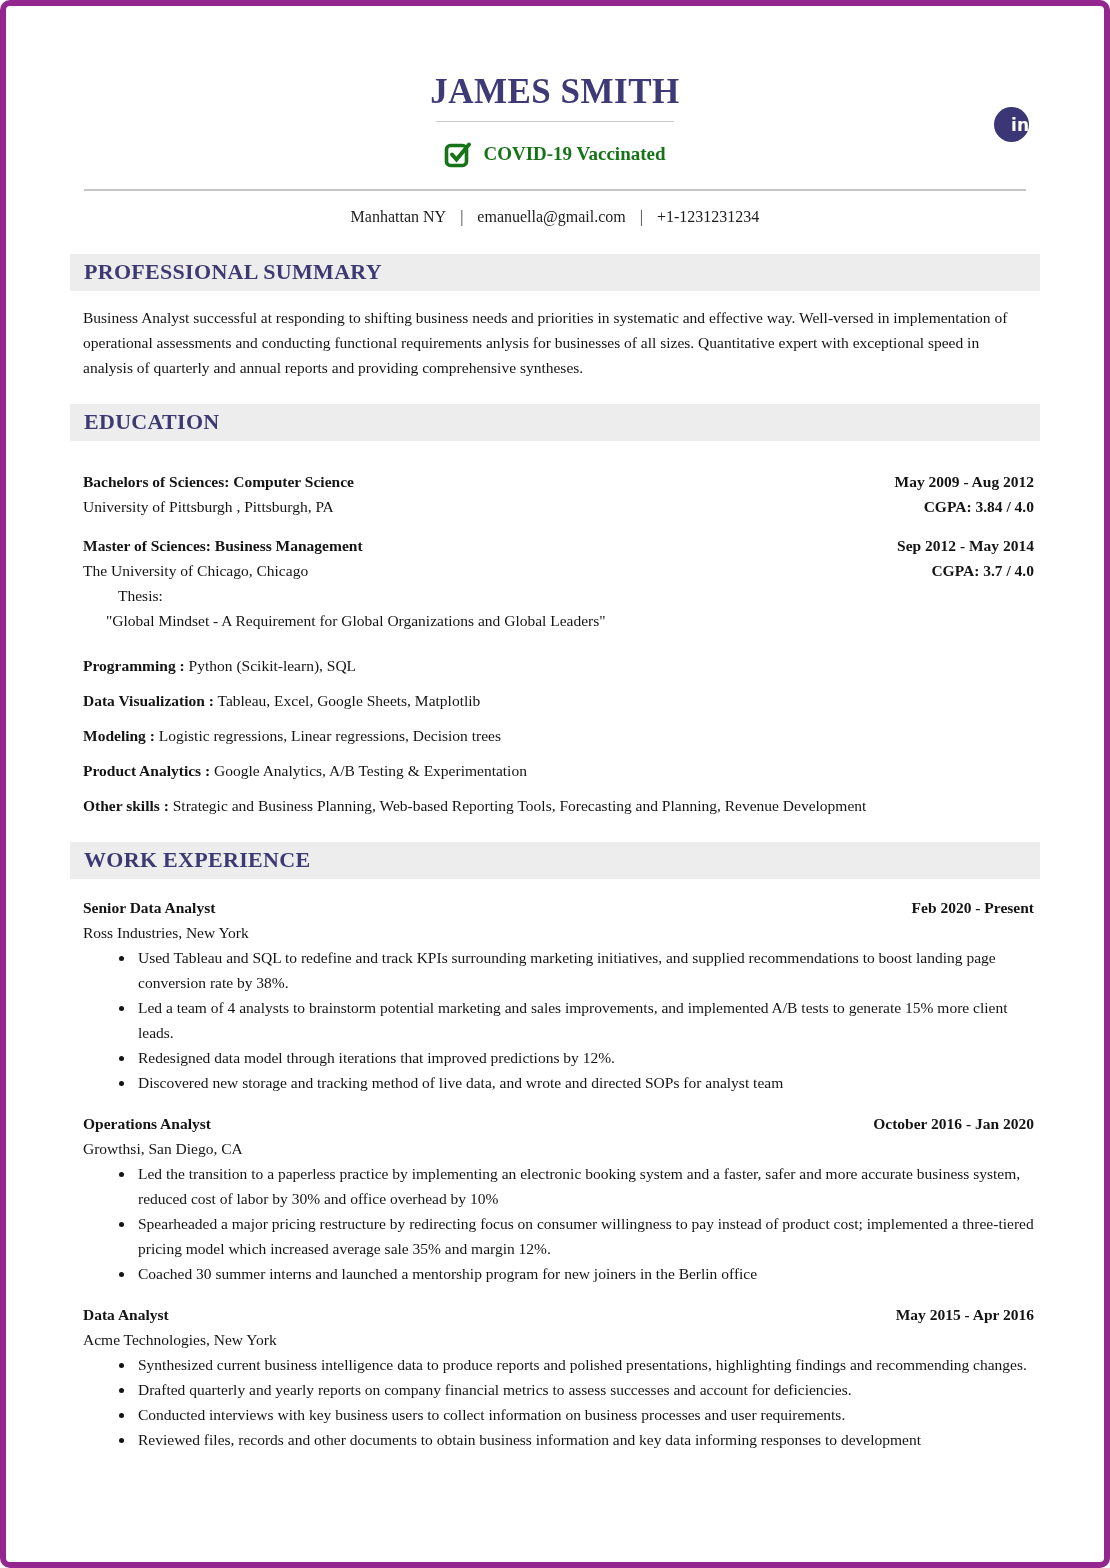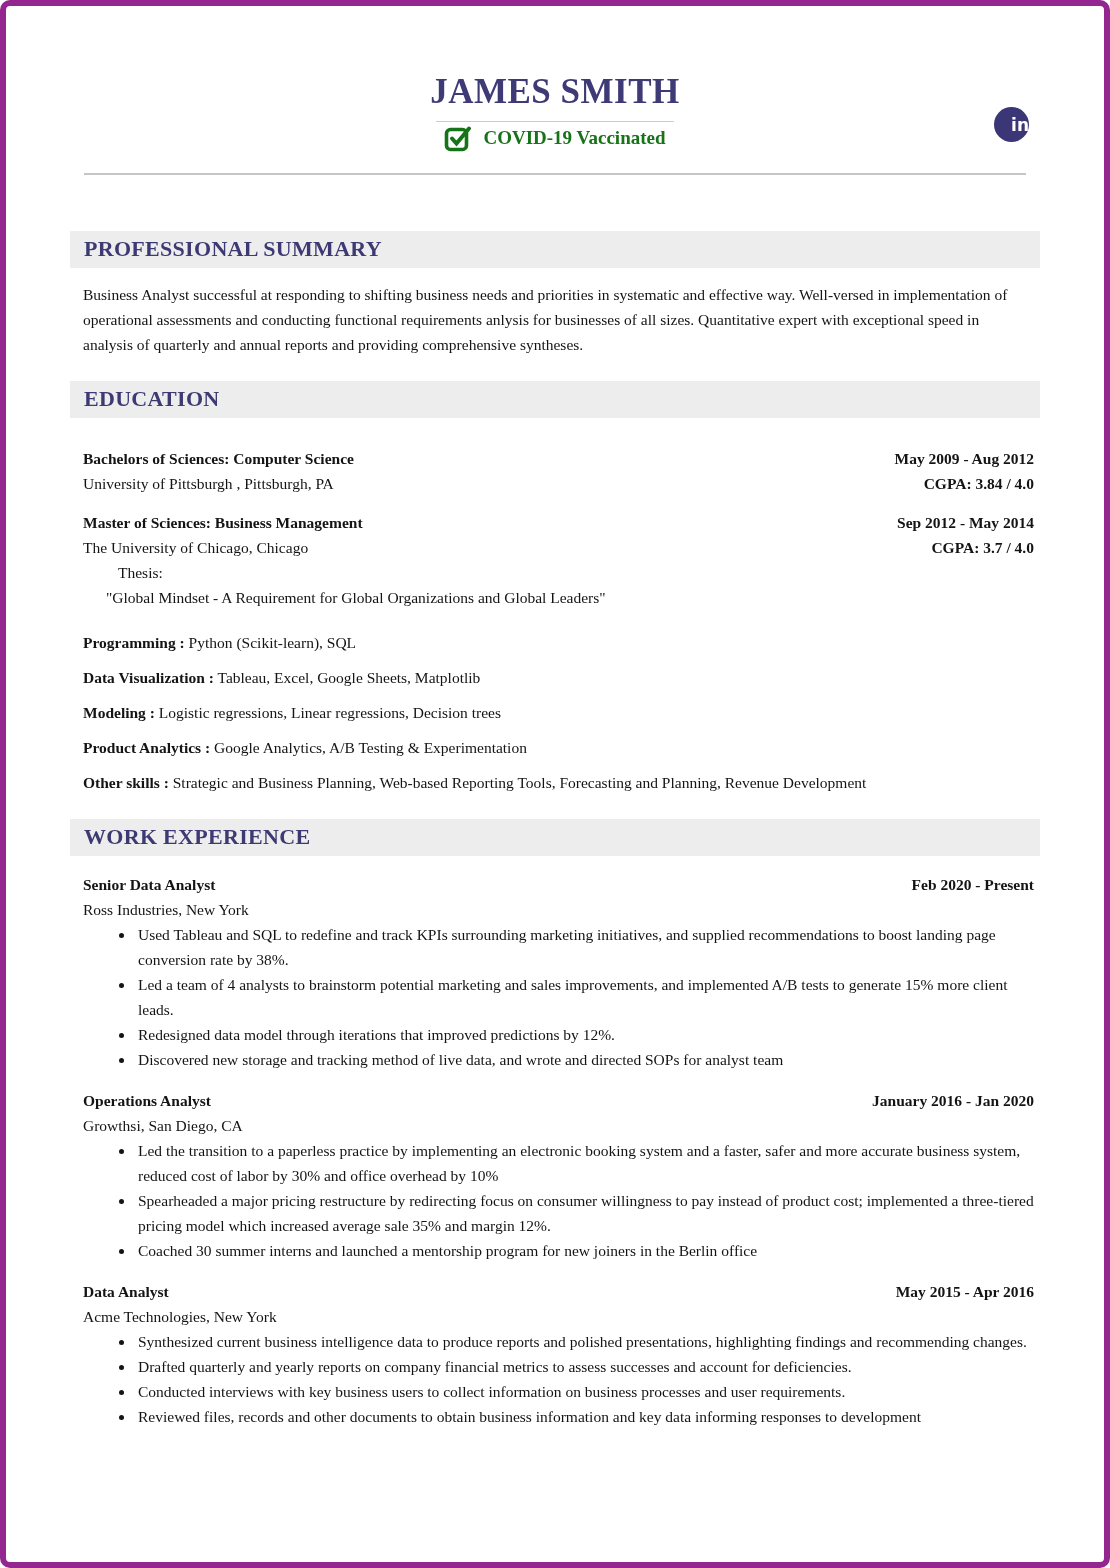--- a/index.html
+++ b/index.html
@@ -25,21 +25,21 @@
     font-weight: bold;
     color: #3e3a76;
     letter-spacing: 0.5px;
   }
   .name-divider {
     width: 238px; height: 0;
     border-top: 1px solid #cccccc;
     margin: 9px auto 0 auto;
   }
   .covid-row {
-    margin-top: 2px;
+    margin-top: 18px;
     display: flex; align-items: center; justify-content: center;
     gap: 11px;
   }
   .covid-row .covid-label {
     color: #177317;
     font-size: 19px;
     font-weight: bold;
   }
   .check-icon { width: 28px; height: 28px; display: block; }
   .header-divider {
@@ -116,26 +116,29 @@
     <h1 class="name">JAMES SMITH</h1>
     <div class="name-divider"></div>
     <div class="covid-row">
       <svg class="check-icon" viewBox="0 0 28 28" aria-hidden="true">
         <rect x="2.5" y="5.5" width="20" height="20" rx="4" fill="none" stroke="#177317" stroke-width="3.6"></rect>
         <polyline points="8,14.5 12.5,19.5 25,4.5" fill="none" stroke="#177317" stroke-width="4" stroke-linecap="round" stroke-linejoin="miter"></polyline>
       </svg>
       <span class="covid-label">COVID-19 Vaccinated</span>
     </div>
     <hr class="header-divider">
+    <div class="contact">
+      <span>Manhattan NY</span><span class="sep">|</span><span>emanuella@gmail.com</span><span class="sep">|</span><span>+1-1231231234</span>
+    </div>
   </div>
 
   <div class="content">
 
     <div class="section">
-      <div class="section-bar" style="margin-top:56px;">
+      <div class="section-bar" style="margin-top:28px;">
         <h2>PROFESSIONAL SUMMARY</h2>
       </div>
       <div class="section-body">
         <p class="summary-text">Business Analyst successful at responding to shifting business needs and priorities in systematic and effective way. Well-versed in implementation of operational assessments and conducting functional requirements anlysis for businesses of all sizes. Quantitative expert with exceptional speed in analysis of quarterly and annual reports and providing comprehensive syntheses.</p>
       </div>
     </div>
 
     <div class="section">
       <div class="section-bar">
         <h2>EDUCATION</h2>
@@ -192,21 +195,21 @@
             <li>Used Tableau and SQL to redefine and track KPIs surrounding marketing initiatives, and supplied recommendations to boost landing page conversion rate by 38%.</li>
             <li>Led a team of 4 analysts to brainstorm potential marketing and sales improvements, and implemented A/B tests to generate 15% more client leads.</li>
             <li>Redesigned data model through iterations that improved predictions by 12%.</li>
             <li>Discovered new storage and tracking method of live data, and wrote and directed SOPs for analyst team</li>
           </ul>
         </div>
 
         <div class="job">
           <div class="row">
             <span class="b">Operations Analyst</span>
-            <span class="b">January 2016 - Jan 2020</span>
+            <span class="b">October 2016 - Jan 2020</span>
           </div>
           <p class="company">Growthsi, San Diego, CA</p>
           <ul class="job-bullets">
             <li>Led the transition to a paperless practice by implementing an electronic booking system and a faster, safer and more accurate business system, reduced cost of labor by 30% and office overhead by 10%</li>
             <li>Spearheaded a major pricing restructure by redirecting focus on consumer willingness to pay instead of product cost; implemented a three-tiered pricing model which increased average sale 35% and margin 12%.</li>
             <li>Coached 30 summer interns and launched a mentorship program for new joiners in the Berlin office</li>
           </ul>
         </div>
 
         <div class="job">

